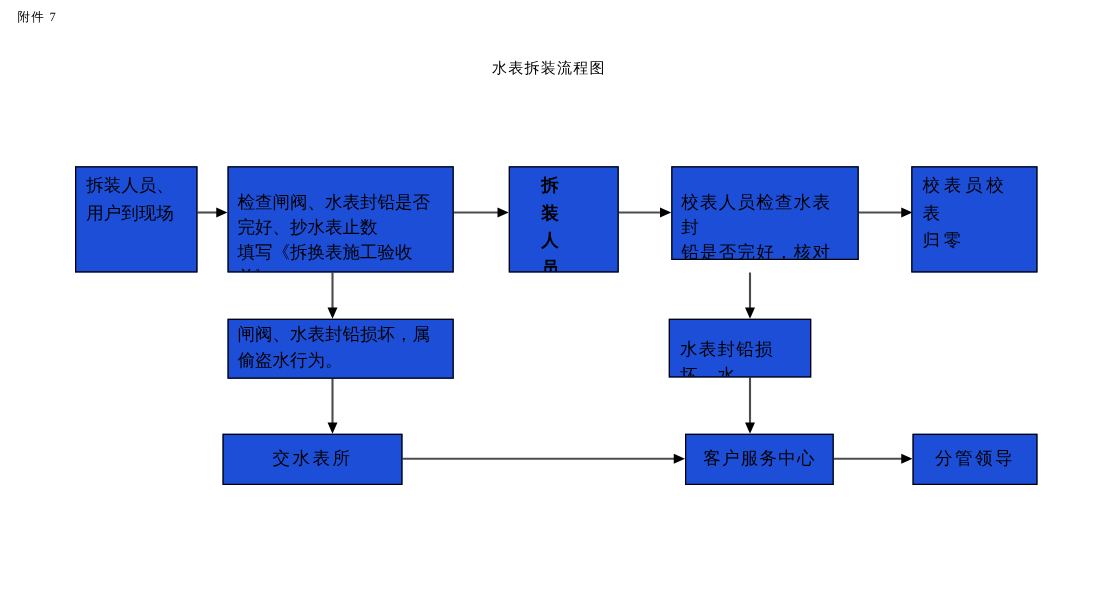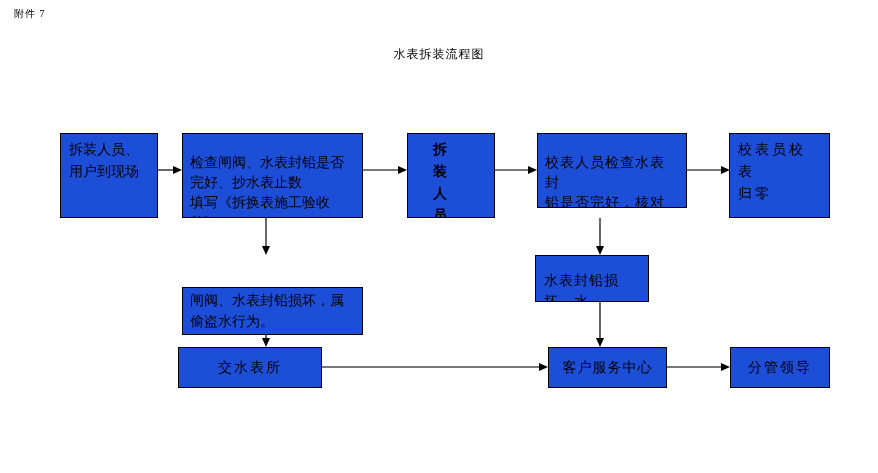--- a/index.html
+++ b/index.html
@@ -37,21 +37,21 @@
     font-size: 14px;
     line-height: 21px;
     white-space: pre-line;
     overflow: hidden;
   }
   .box-arrive   { left: 60px;  top: 133px; width: 98px;  height: 85px; padding: 5px 8px; line-height: 22px; }
   .box-check    { left: 182px; top: 133px; width: 181px; height: 85px; padding: 19px 7px; line-height: 20px; }
   .box-transfer { left: 407px; top: 133px; width: 88px;  height: 85px; padding: 5px 25px; line-height: 22px; letter-spacing: 5px; font-weight: bold; }
   .box-verify   { left: 537px; top: 133px; width: 150px; height: 75px; padding: 19px 7px; line-height: 20px; letter-spacing: 1px; }
   .box-reset    { left: 729px; top: 133px; width: 101px; height: 85px; padding: 5px 8px; line-height: 22px; letter-spacing: 3px; }
-  .box-theft    { left: 182px; top: 255px; width: 181px; height: 48px; padding: 2px 7px; line-height: 21px; margin-top: 32px; }
+  .box-theft    { left: 182px; top: 255px; width: 181px; height: 48px; padding: 2px 7px; line-height: 21px; }
   .box-seal     { left: 535px; top: 255px; width: 114px; height: 47px; padding: 15px 8px; line-height: 21px; letter-spacing: 1px; font-family: Liberation Mono, monospace; }
   .box-pipeline { left: 178px; top: 347px; width: 144px; height: 41px; letter-spacing: 2px; }
   .box-service  { left: 548px; top: 347px; width: 119px; height: 41px; letter-spacing: 1px; }
   .box-leader   { left: 730px; top: 347px; width: 100px; height: 41px; letter-spacing: 2px; }
   .fc-box.center {
     display: flex;
     align-items: center;
     justify-content: center;
     white-space: nowrap;
   }

